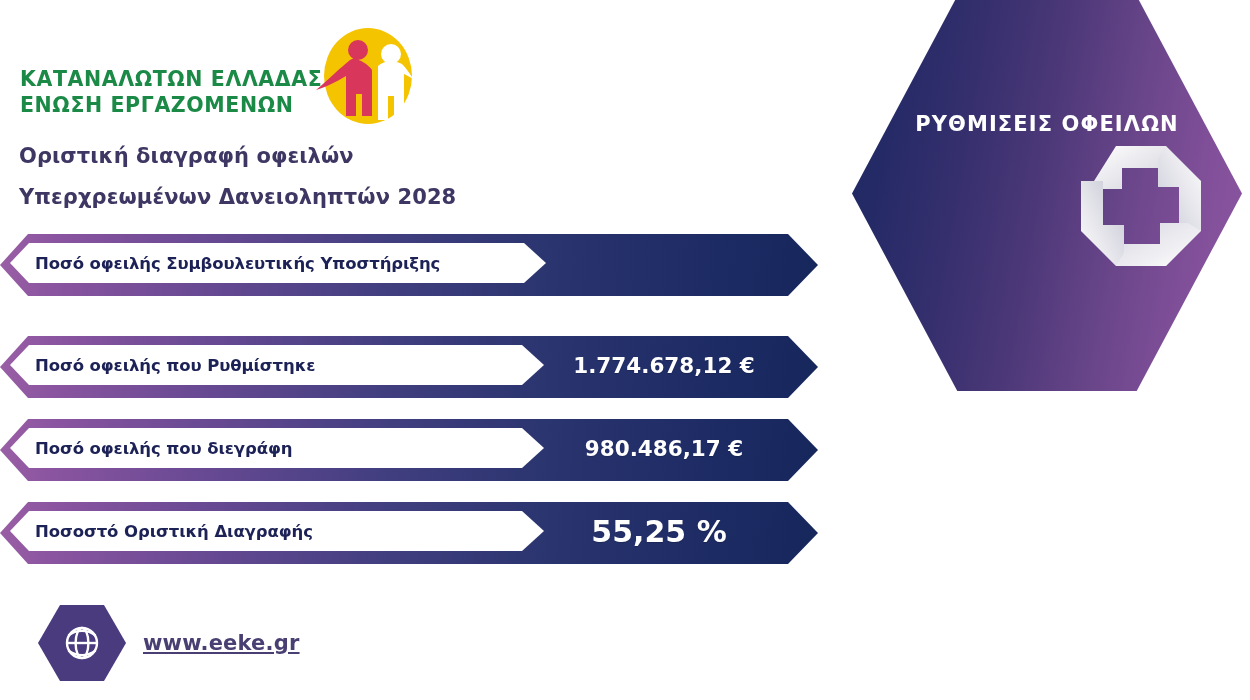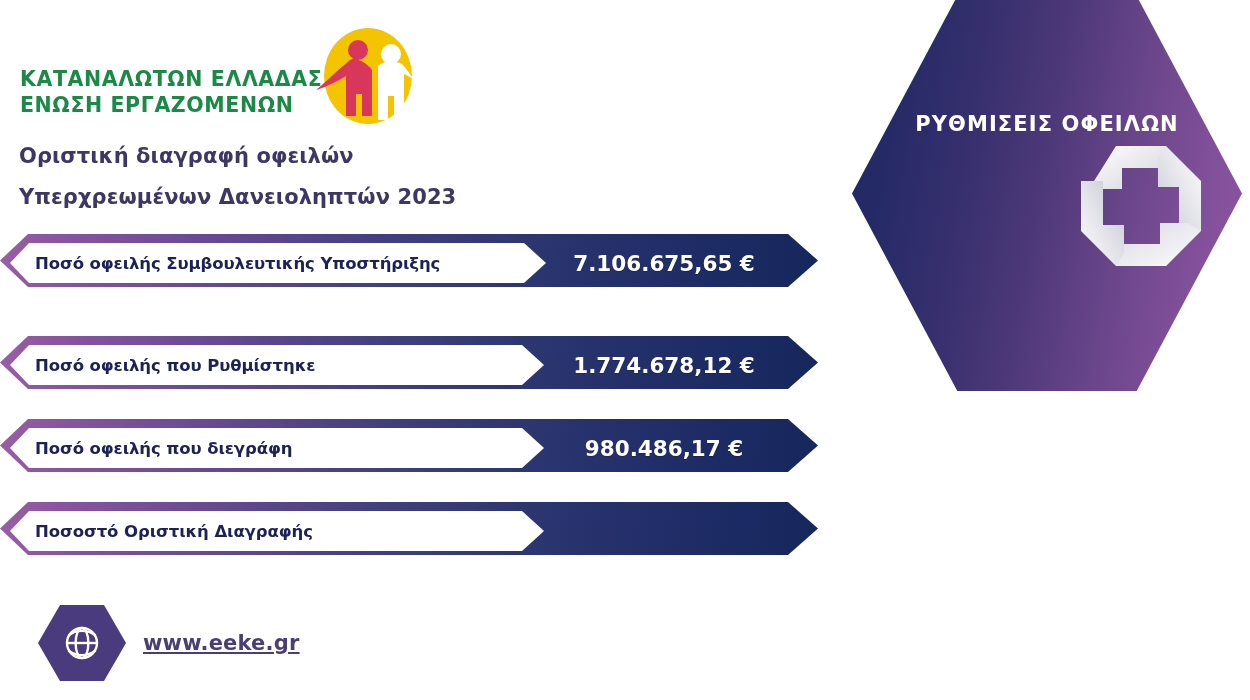--- a/index.html
+++ b/index.html
@@ -60,21 +60,21 @@
     position: absolute;
     left: 0px;
     top: 234px;
     width: 830px;
     height: 330px;
   }
   .bar-row {
     position: absolute;
     left: 0;
     width: 818px;
-    height: 53px;
+    height: 62px;
   }
   .bar-row:nth-child(1) { top: 0px; }
   .bar-row:nth-child(2) { top: 89px; margin-top: 13px; }
   .bar-row:nth-child(3) { top: 176px; margin-top: 9px; }
   .bar-row:nth-child(4) { top: 268px; }
 
   .bar-outer {
     position: absolute;
     inset: 0;
     background: linear-gradient(95deg,
@@ -222,31 +222,30 @@
     <path d="M44 36 C34 44 22 56 10 66 C18 64 30 58 40 52 L40 92 L50 92 L50 70 L56 70 L56 92 L66 92 L66 46 C62 40 54 36 48 34 Z" fill="#d8365a"></path>
     <circle cx="52" cy="26" r="10" fill="#d8365a"></circle>
 
     <path d="M96 40 C88 36 78 36 72 42 L72 96 L82 96 L82 72 L88 72 L88 96 L98 96 L98 50 C102 52 106 54 108 56 C104 50 100 44 96 40 Z" fill="#ffffff"></path>
     <circle cx="85" cy="30" r="10" fill="#ffffff"></circle>
   </svg>
 </div>
 
 <div id="headline">
   <div>Οριστική διαγραφή οφειλών</div>
-  <div>Υπερχρεωμένων Δανειοληπτών 2023</div>
+  <div>Υπερχρεωμένων Δανειοληπτών 2028</div>
 </div>
 
 <div id="bars">
 
   <div class="bar-row">
     <div class="bar-outer"></div>
     <div class="bar-label-plate">
       <span class="bar-label">Ποσό οφειλής Συμβουλευτικής Υποστήριξης</span>
     </div>
-    <div class="bar-value">7.106.675,65 €</div>
   </div>
 
   <div class="bar-row">
     <div class="bar-outer"></div>
     <div class="bar-label-plate">
       <span class="bar-label">Ποσό οφειλής που Ρυθμίστηκε</span>
     </div>
     <div class="bar-value">1.774.678,12 €</div>
   </div>
 
@@ -256,20 +255,21 @@
       <span class="bar-label">Ποσό οφειλής που διεγράφη</span>
     </div>
     <div class="bar-value">980.486,17 €</div>
   </div>
 
   <div class="bar-row">
     <div class="bar-outer"></div>
     <div class="bar-label-plate">
       <span class="bar-label">Ποσοστό Οριστική Διαγραφής</span>
     </div>
+    <div class="bar-value">55,25 %</div>
   </div>
 
 </div>
 
 <div id="badge">
   <div class="badge-shape"></div>
   <div class="badge-title">ΡΥΘΜΙΣΕΙΣ ΟΦΕΙΛΩΝ</div>
   <svg class="badge-emblem" viewBox="0 0 120 120">
     <defs>
       <linearGradient id="gq1" x1="0" y1="0" x2="1" y2="1">

